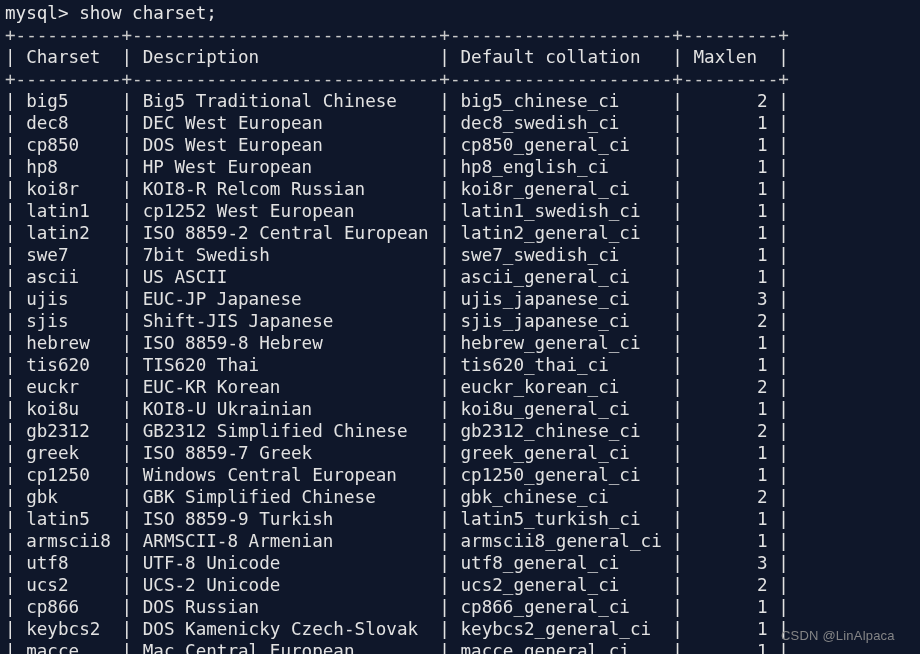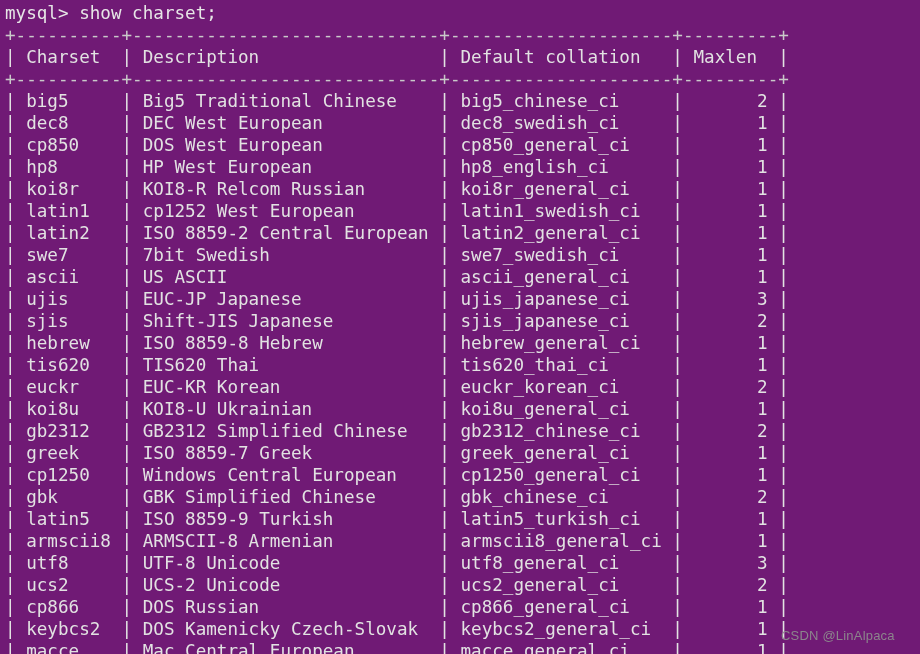--- a/index.html
+++ b/index.html
@@ -4,21 +4,21 @@
 <style>
   html, body {
     margin: 0;
     padding: 0;
     background: #000000;
   }
   #terminal {
     position: relative;
     width: 920px;
     height: 654px;
-    background: #701a75;
+    background: #0f172a;
     overflow: hidden;
     font-family: "DejaVu Sans Mono", "Liberation Mono", monospace;
     font-size: 17.6px;
     line-height: 22px;
     letter-spacing: 0px;
     color: #d8d8d8;
     -webkit-font-smoothing: antialiased;
   }
   #screen {
     position: absolute;

